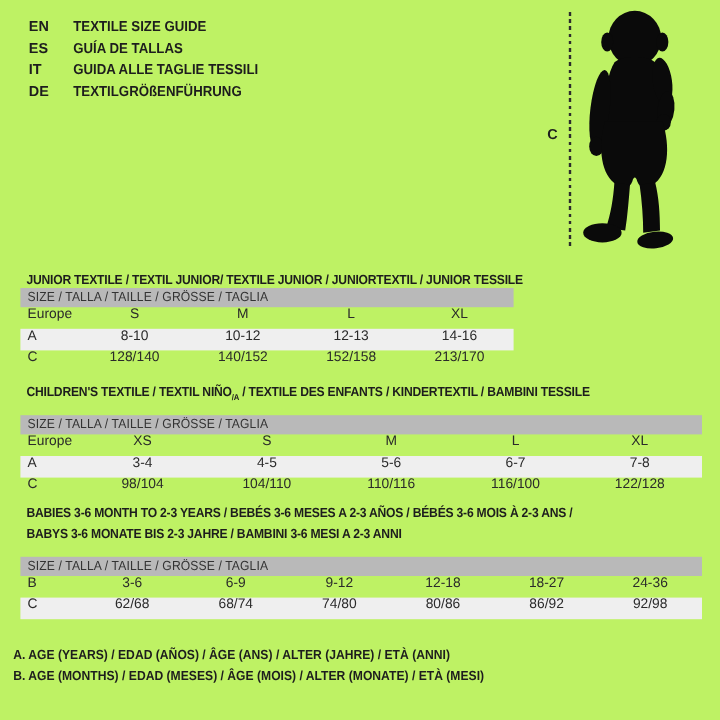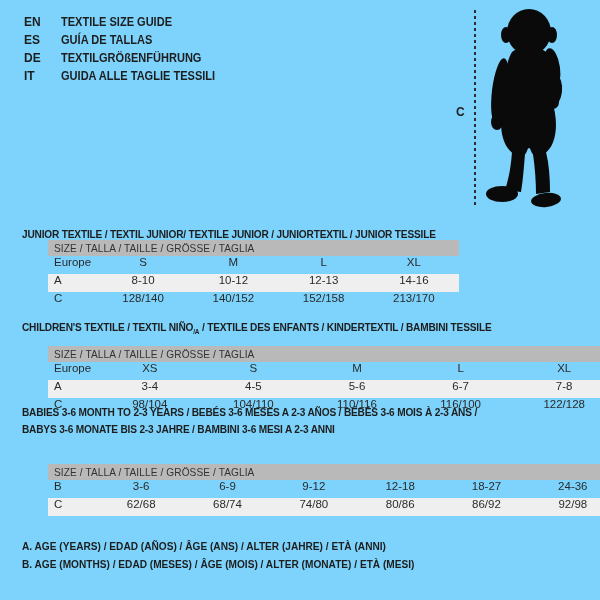--- a/index.html
+++ b/index.html
@@ -1,72 +1,72 @@
 <!DOCTYPE html>
 <html><head>
 <meta charset="utf-8">
 <style>
   html,body { margin:0; padding:0; background:#ffffff; }
   .canvas {
-    position:relative; width:600px; height:600px; background:#7dd3fc;
+    position:relative; width:600px; height:600px; background:#bef264;
     font-family:"Liberation Sans", sans-serif; color:#1d1d1d; overflow:hidden;
   }
   .cnd { display:inline-block; transform:scaleX(0.92); transform-origin:0 50%; white-space:nowrap; }
 
   
   .langs { position:absolute; left:24px; top:13px; }
   .lang-row { display:flex; height:18px; align-items:center; font-weight:bold; font-size:12px; }
   .lang-code { width:37px; flex:0 0 37px; }
 
   
   .measure-line {
     position:absolute; left:474px; top:10px; width:2px; height:197px;
     background-image:repeating-linear-gradient(to bottom, #2c2c2c 0 3px, transparent 3px 6px);
   }
   .figure-c-label { position:absolute; left:456px; top:105px; font-weight:bold; font-size:12px; }
   .baby-svg { position:absolute; left:482px; top:6px; }
 
   
   .tbl-title { position:absolute; left:22px; font-weight:bold; font-size:11px; line-height:17px; white-space:nowrap; letter-spacing:-0.2px; }
   .tbl-title sub.tsub { font-size:7px; }
-  .tbl { position:absolute; left:17px;margin-left:31px; }
+  .tbl { position:absolute; left:17px; }
   .size-band {
     height:16px; line-height:16px; background:#b9b9b9; color:#333333;
     font-size:11px; padding-left:6px; letter-spacing:0.1px;
   }
   .trow { display:flex; height:18px; align-items:flex-start; font-size:11.5px; color:#2a2a2a; }
   .trow.alt { background:#efefef; }
   .tlabel { flex:0 0 50px; width:50px; padding-left:6px; box-sizing:border-box; }
   .tcell { flex:1 1 0; text-align:center; }
 
   
-  .footnotes { position:absolute; left:22px; top:537px; }
+  .footnotes { position:absolute; left:11px; top:537px; }
   .footnote { height:18px; line-height:18px; font-weight:bold; font-size:11px; white-space:nowrap; }
 </style>
 </head>
 <body>
 
 <div class="canvas">
 
   <div class="langs">
     <div class="lang-row">
       <span class="lang-code">EN</span>
       <span class="cnd">TEXTILE SIZE GUIDE</span>
     </div>
     <div class="lang-row">
       <span class="lang-code">ES</span>
       <span class="cnd">GUÍA DE TALLAS</span>
     </div>
     <div class="lang-row">
+      <span class="lang-code">IT</span>
+      <span class="cnd">GUIDA ALLE TAGLIE TESSILI</span>
+    </div>
+    <div class="lang-row">
       <span class="lang-code">DE</span>
       <span class="cnd">TEXTILGRÖßENFÜHRUNG</span>
-    </div>
-    <div class="lang-row">
-      <span class="lang-code">IT</span>
-      <span class="cnd">GUIDA ALLE TAGLIE TESSILI</span>
     </div>
   </div>
 
   <div class="measure-line"></div>
   <div class="figure-c-label">C</div>
   <svg class="baby-svg" width="92" height="206" viewBox="0 0 92 206" fill="#0a0a0a" xmlns="http://www.w3.org/2000/svg">
     <ellipse cx="47" cy="26" rx="22" ry="23"></ellipse>
     <ellipse cx="24" cy="29" rx="5" ry="8"></ellipse>
     <ellipse cx="70" cy="29" rx="5" ry="8"></ellipse>
     <path d="M30,46 C36,40 58,40 64,46 C69,56 71,72 70,88 C69,102 67,112 65,120 L27,120 C24,110 22,98 22,84 C22,70 25,54 30,46 Z"></path>
@@ -138,21 +138,21 @@
     <div class="trow">
       <div class="tlabel">C</div>
       <div class="tcell">98/104</div>
       <div class="tcell">104/110</div>
       <div class="tcell">110/116</div>
       <div class="tcell">116/100</div>
       <div class="tcell">122/128</div>
     </div>
   </div>
 
-  <div class="tbl-title" style="top:404px;">
+  <div class="tbl-title" style="top:420px;">
     <span class="cnd">BABIES 3-6 MONTH TO 2-3 YEARS / BEBÉS 3-6 MESES A 2-3 AÑOS / BÉBÉS 3-6 MOIS À 2-3 ANS /</span><br>
     <span class="cnd">BABYS 3-6 MONATE BIS 2-3 JAHRE / BAMBINI 3-6 MESI A 2-3 ANNI</span>
   </div>
   <div class="tbl" style="top:464px; width:568px;">
     <div class="size-band">
       <span class="cnd">SIZE / TALLA / TAILLE / GRÖSSE / TAGLIA</span>
     </div>
     <div class="trow">
       <div class="tlabel">B</div>
       <div class="tcell">3-6</div>

